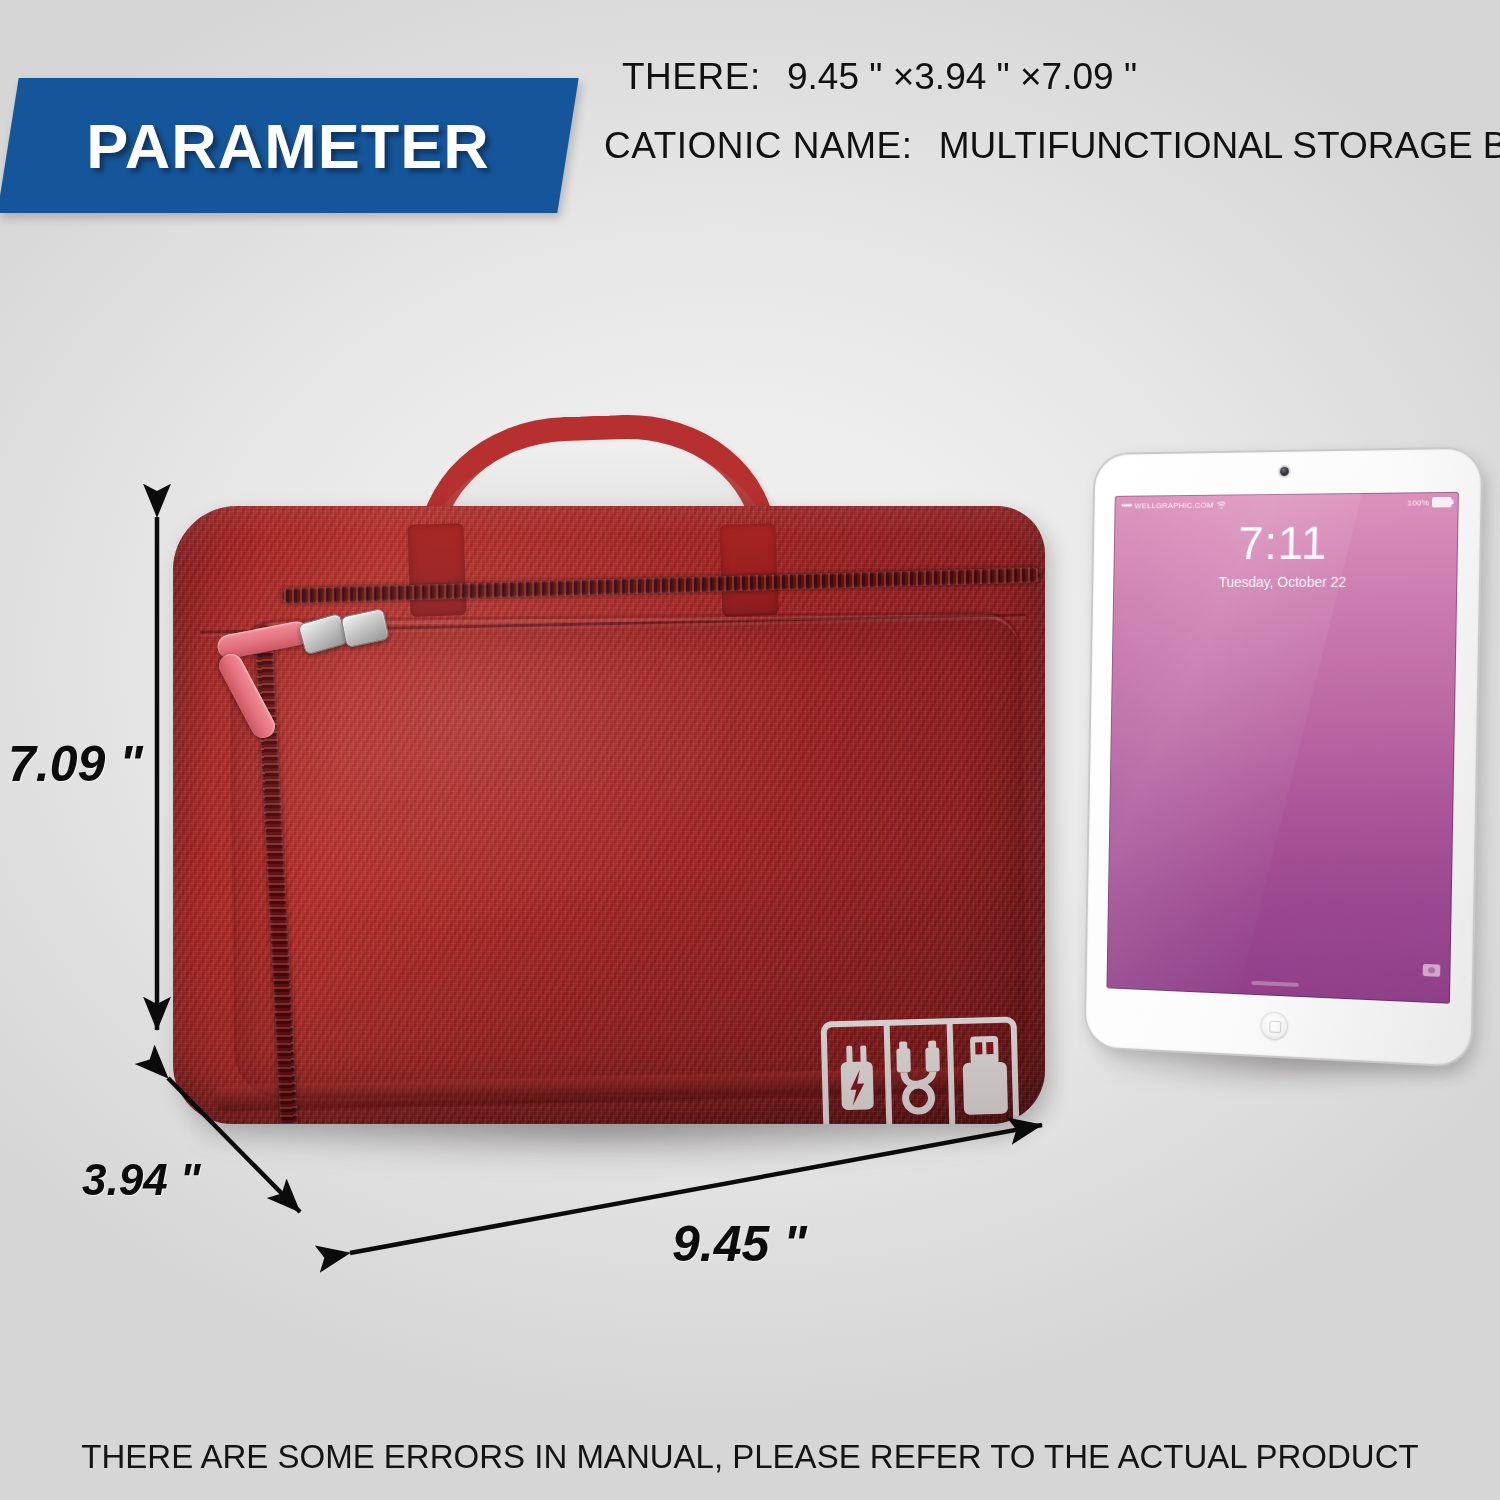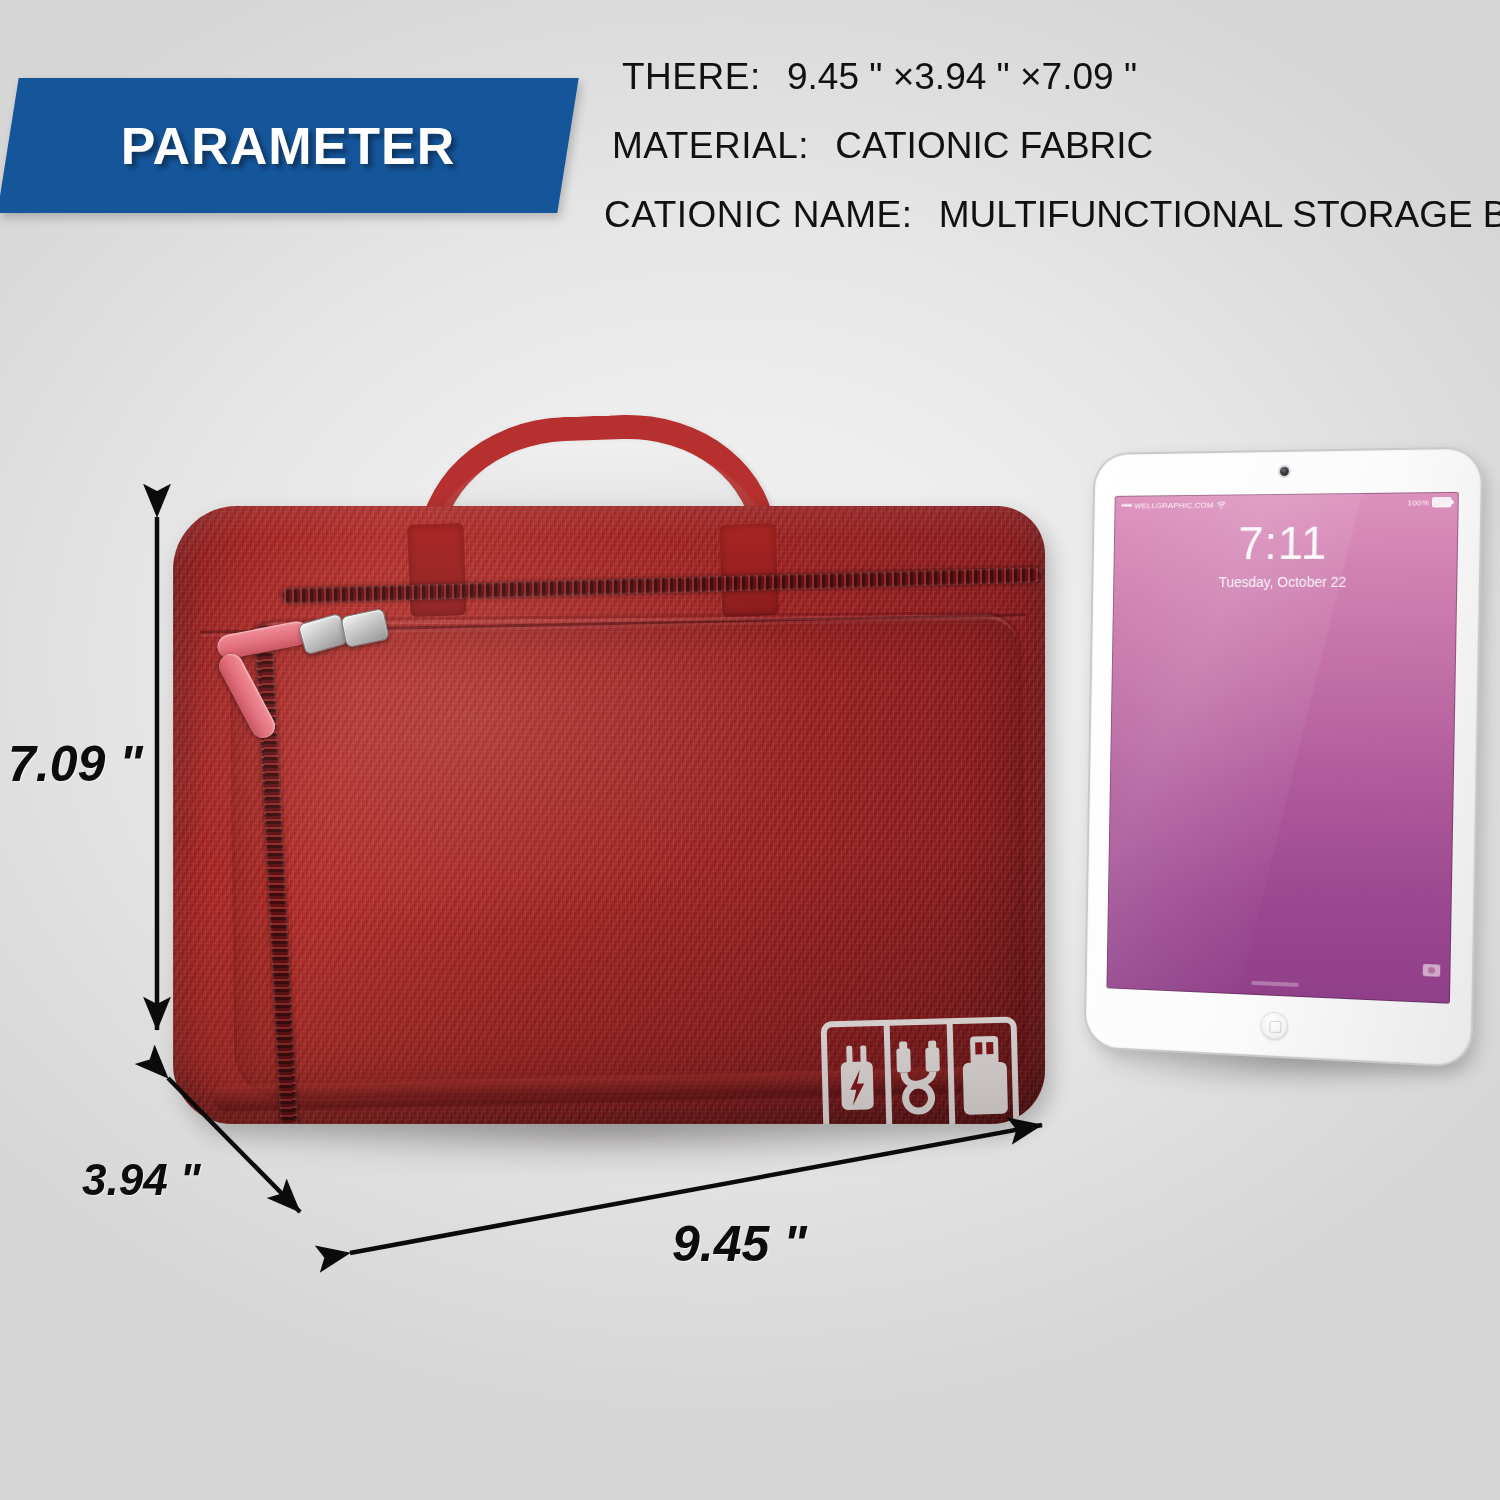--- a/index.html
+++ b/index.html
@@ -37,21 +37,21 @@
   .banner-label {
     position: absolute;
     left: 8px;
     top: 78px;
     width: 560px;
     height: 135px;
     display: flex;
     align-items: center;
     justify-content: center;
     color: #ffffff;
-    font-size: 52px;
+    font-size: 63px;
     font-weight: bold;
     letter-spacing: 1px;
     text-shadow: 4px 4px 5px rgba(0,0,0,0.38);
     white-space: nowrap;
   }
 
   .spec-list {
     position: absolute;
     left: 604px;
     top: 42px;
@@ -469,24 +469,20 @@
 
 <div id="stage">
 
   <div class="banner"></div>
   <div class="banner-label">PARAMETER</div>
 
   <div class="spec-list">
     <div class="spec-row r1">
       <span class="k">THERE:</span>
       <span class="v">9.45 " ×3.94 " ×7.09 "</span>
-    </div>
-    <div class="spec-row r2">
-      <span class="k">MATERIAL:</span>
-      <span class="v">CATIONIC FABRIC</span>
     </div>
     <div class="spec-row r3">
       <span class="k">CATIONIC NAME:</span>
       <span class="v">MULTIFUNCTIONAL STORAGE BAG</span>
     </div>
   </div>
 
   <div id="bag-group">
     <div class="bag-shadow"></div>
     <div class="handle"></div>
@@ -582,14 +578,15 @@
 
     <line x1="168" y1="1078" x2="300" y2="1212" stroke="#0b0b0b" stroke-width="4.5" marker-start="url(#ah2)" marker-end="url(#ah)"></line>
 
     <line x1="350" y1="1253" x2="1042" y2="1125" stroke="#0b0b0b" stroke-width="4.5" marker-start="url(#ah2)" marker-end="url(#ah)"></line>
   </svg>
 
   <div class="dim-label" id="dim-h-label">7.09 "</div>
   <div class="dim-label" id="dim-d-label">3.94 "</div>
   <div class="dim-label" id="dim-w-label">9.45 "</div>
 
+  <div class="footer-note">THERE ARE SOME ERRORS IN MANUAL, PLEASE REFER TO THE ACTUAL PRODUCT</div>
 
 </div>
 
 </body></html>

